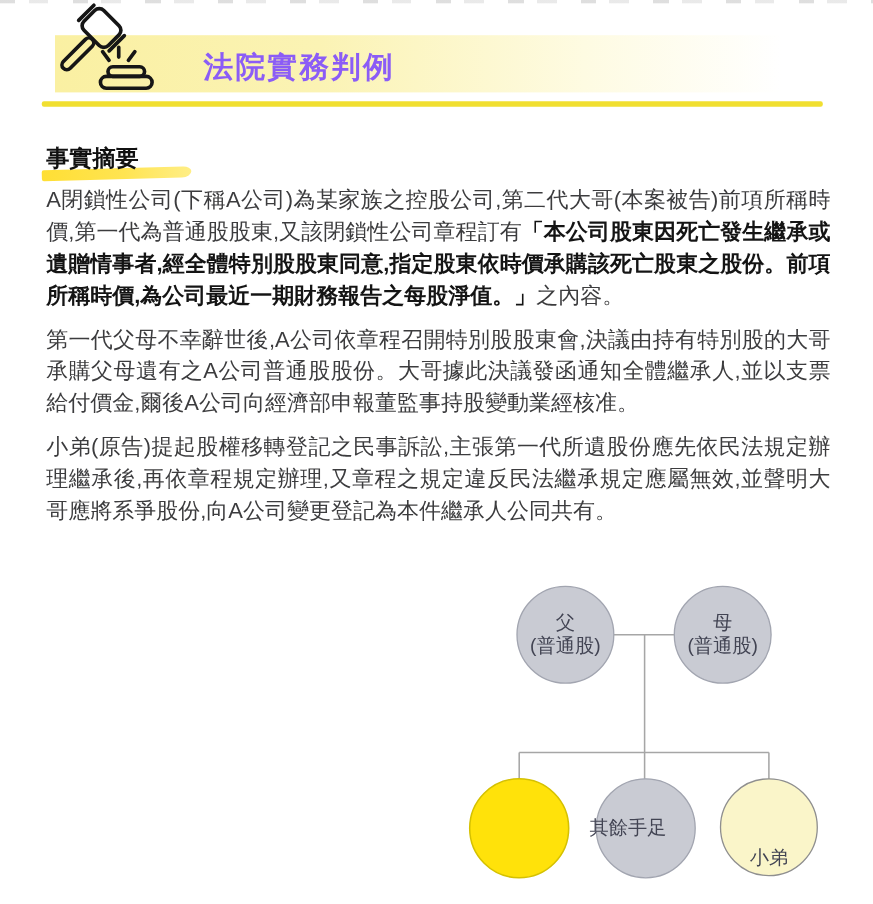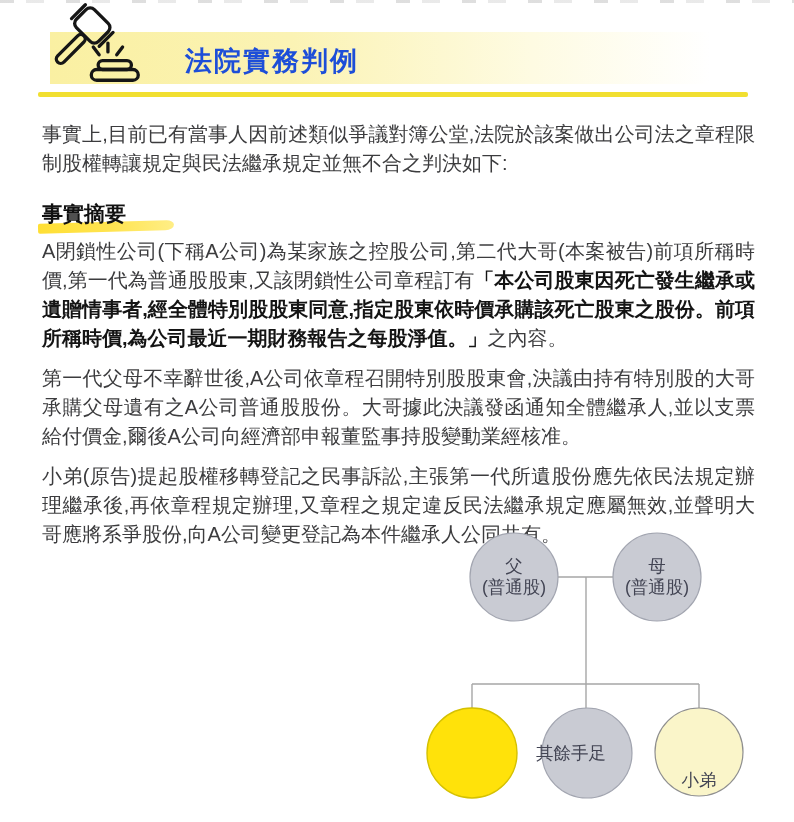--- a/index.html
+++ b/index.html
@@ -20,21 +20,21 @@
     background:linear-gradient(90deg,#faf0a2 0%,#fbf3b4 35%,#fefbe2 70%,#ffffff 96%);
   }
   .banner-rule {
     position:absolute; left:38px; top:92px; width:710px; height:5px;
     background:#f1df30; border-radius:2px;
   }
   .gavel { position:absolute; left:46px; top:2px; width:118px; height:90px; }
   .gavel svg { width:100%; height:100%; }
   .page-title {
     position:absolute; left:185px; top:43px; font-size:27px; font-weight:bold;
-    color:#1d4ed8; letter-spacing:2px; line-height:36px;
+    color:#8b5cf6; letter-spacing:2px; line-height:36px;
   }
   
   .main { position:absolute; left:42px; top:120px; width:713px; }
   .para { font-size:20px; line-height:29px; text-align:justify; margin-bottom:11px; color:#3c3c3e; }
   .para b, .bold-quote { color:#141414; font-weight:bold; }
   h2.sec-heading {
     position:relative; display:inline-block; font-size:21px; line-height:26px;
     font-weight:bold; color:#111; margin:12px 0 10px; z-index:1;
   }
   h2.sec-heading::after {
@@ -92,21 +92,20 @@
 
       <rect class="gavel-stroke" x="52" y="60" width="34" height="9" rx="4.5"></rect>
       <rect class="gavel-stroke" x="45" y="69" width="48" height="11" rx="5.5"></rect>
     </svg>
   </div>
   <div class="page-title">法院實務判例</div>
   <div class="banner-rule"></div>
 
   <div class="main">
 
-    <p class="para">事實上,目前已有當事人因前述類似爭議對簿公堂,法院於該案做出公司法之章程限制股權轉讓規定與民法繼承規定並無不合之判決如下:</p>
 
     <div>
       <h2 class="sec-heading hl-wide">事實摘要</h2>
       <p class="para"><span>A閉鎖性公司(下稱A公司)為某家族之控股公司,第二代大哥(本案被告)前項所稱時價,第一代為普通股股東,又該閉鎖性公司章程訂有</span><span class="bold-quote">「本公司股東因死亡發生繼承或遺贈情事者,經全體特別股股東同意,指定股東依時價承購該死亡股東之股份。前項所稱時價,為公司最近一期財務報告之每股淨值。」</span><span>之內容。</span></p>
       <p class="para">第一代父母不幸辭世後,A公司依章程召開特別股股東會,決議由持有特別股的大哥承購父母遺有之A公司普通股股份。大哥據此決議發函通知全體繼承人,並以支票給付價金,爾後A公司向經濟部申報董監事持股變動業經核准。</p>
       <p class="para">小弟(原告)提起股權移轉登記之民事訴訟,主張第一代所遺股份應先依民法規定辦理繼承後,再依章程規定辦理,又章程之規定違反民法繼承規定應屬無效,並聲明大哥應將系爭股份,向A公司變更登記為本件繼承人公同共有。</p>
     </div>
 
   </div>
 

